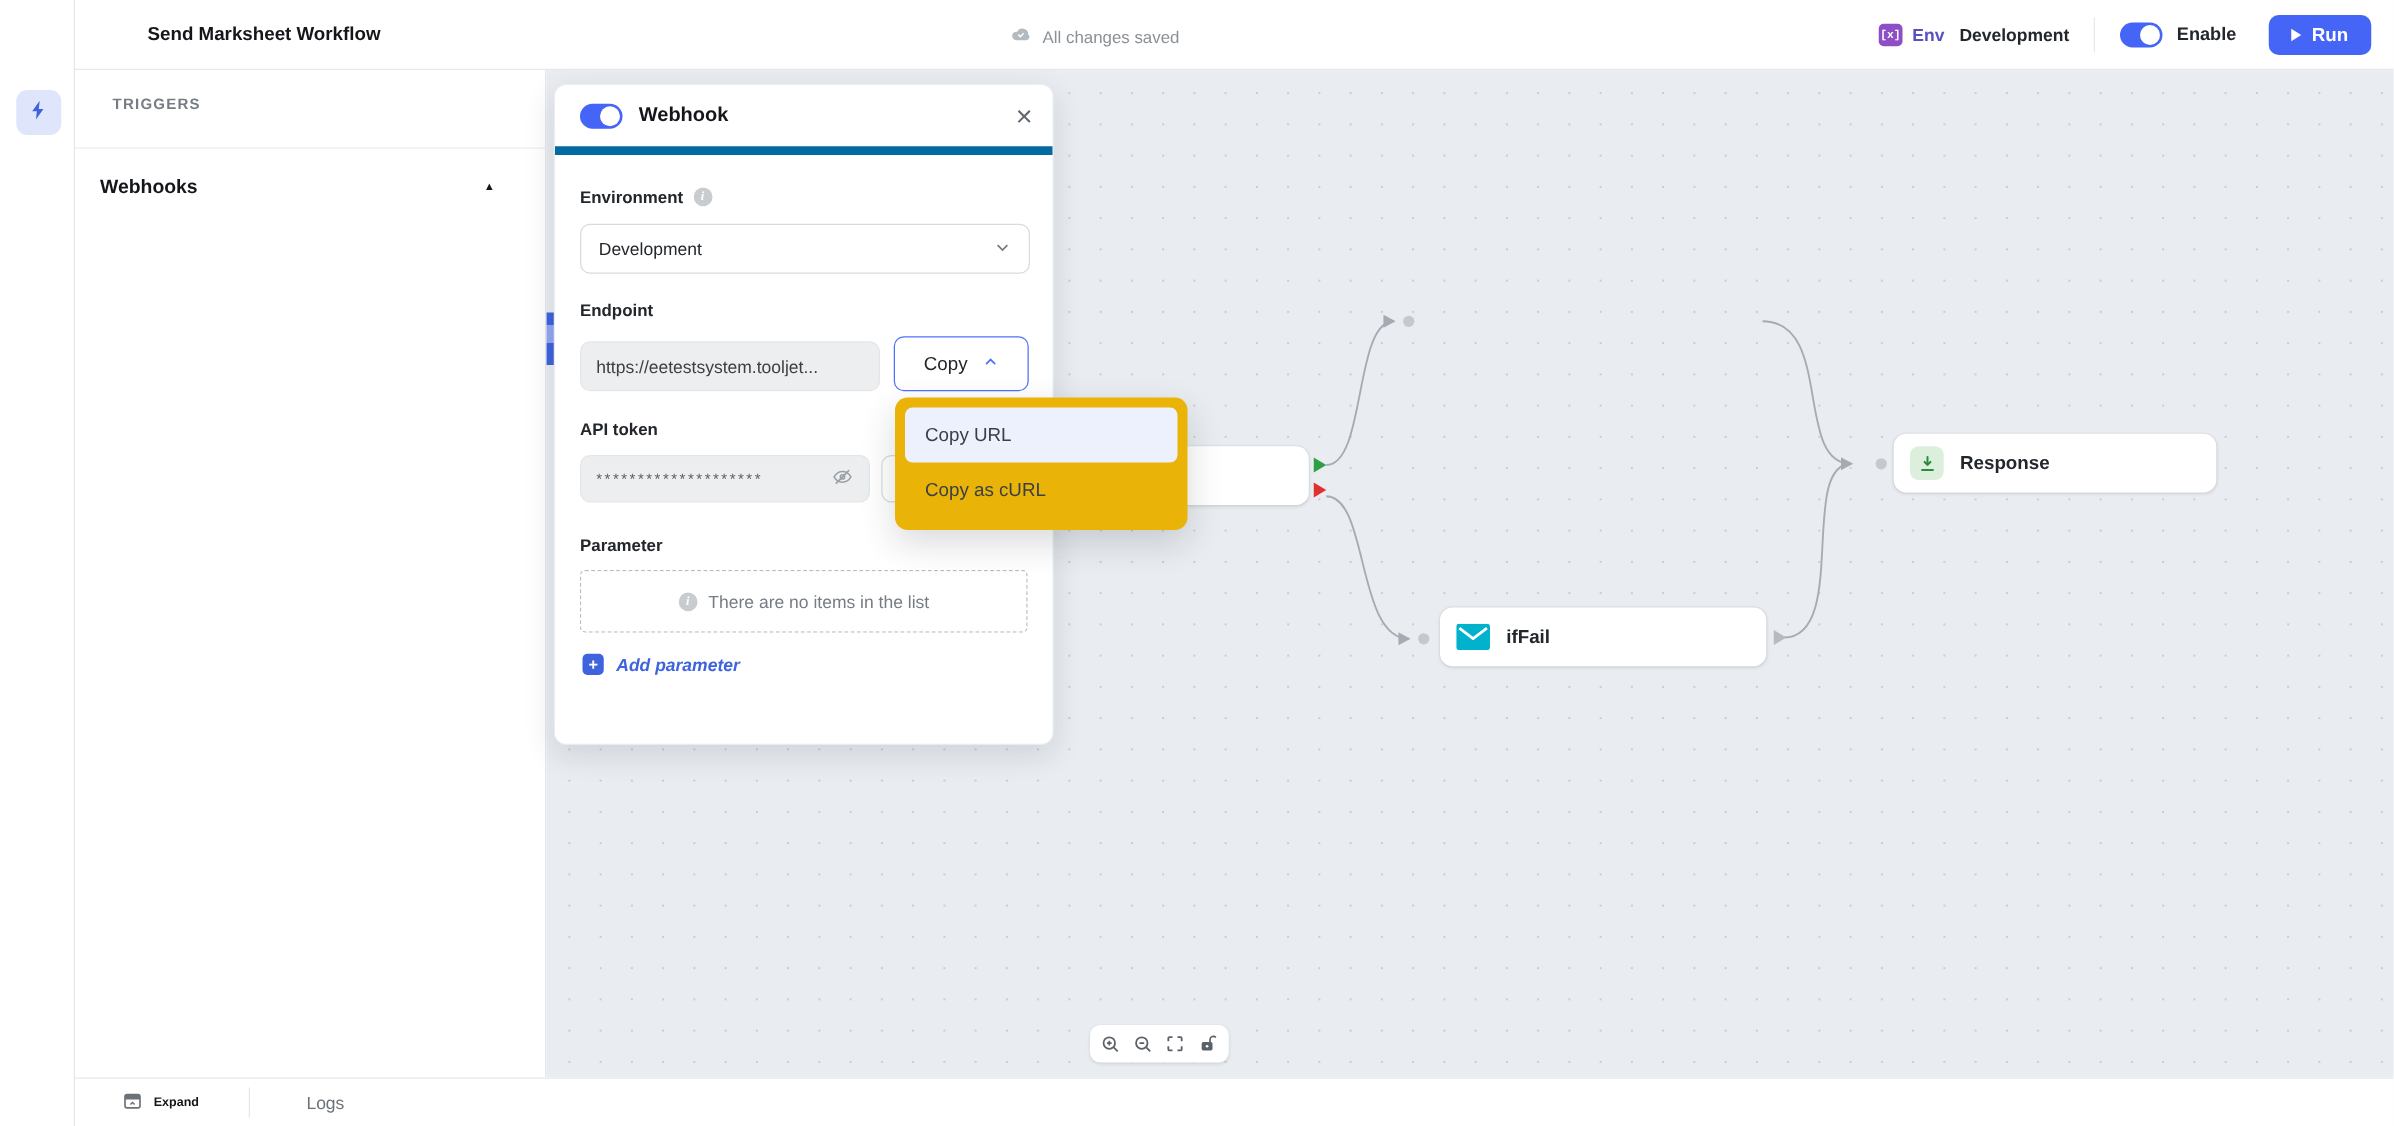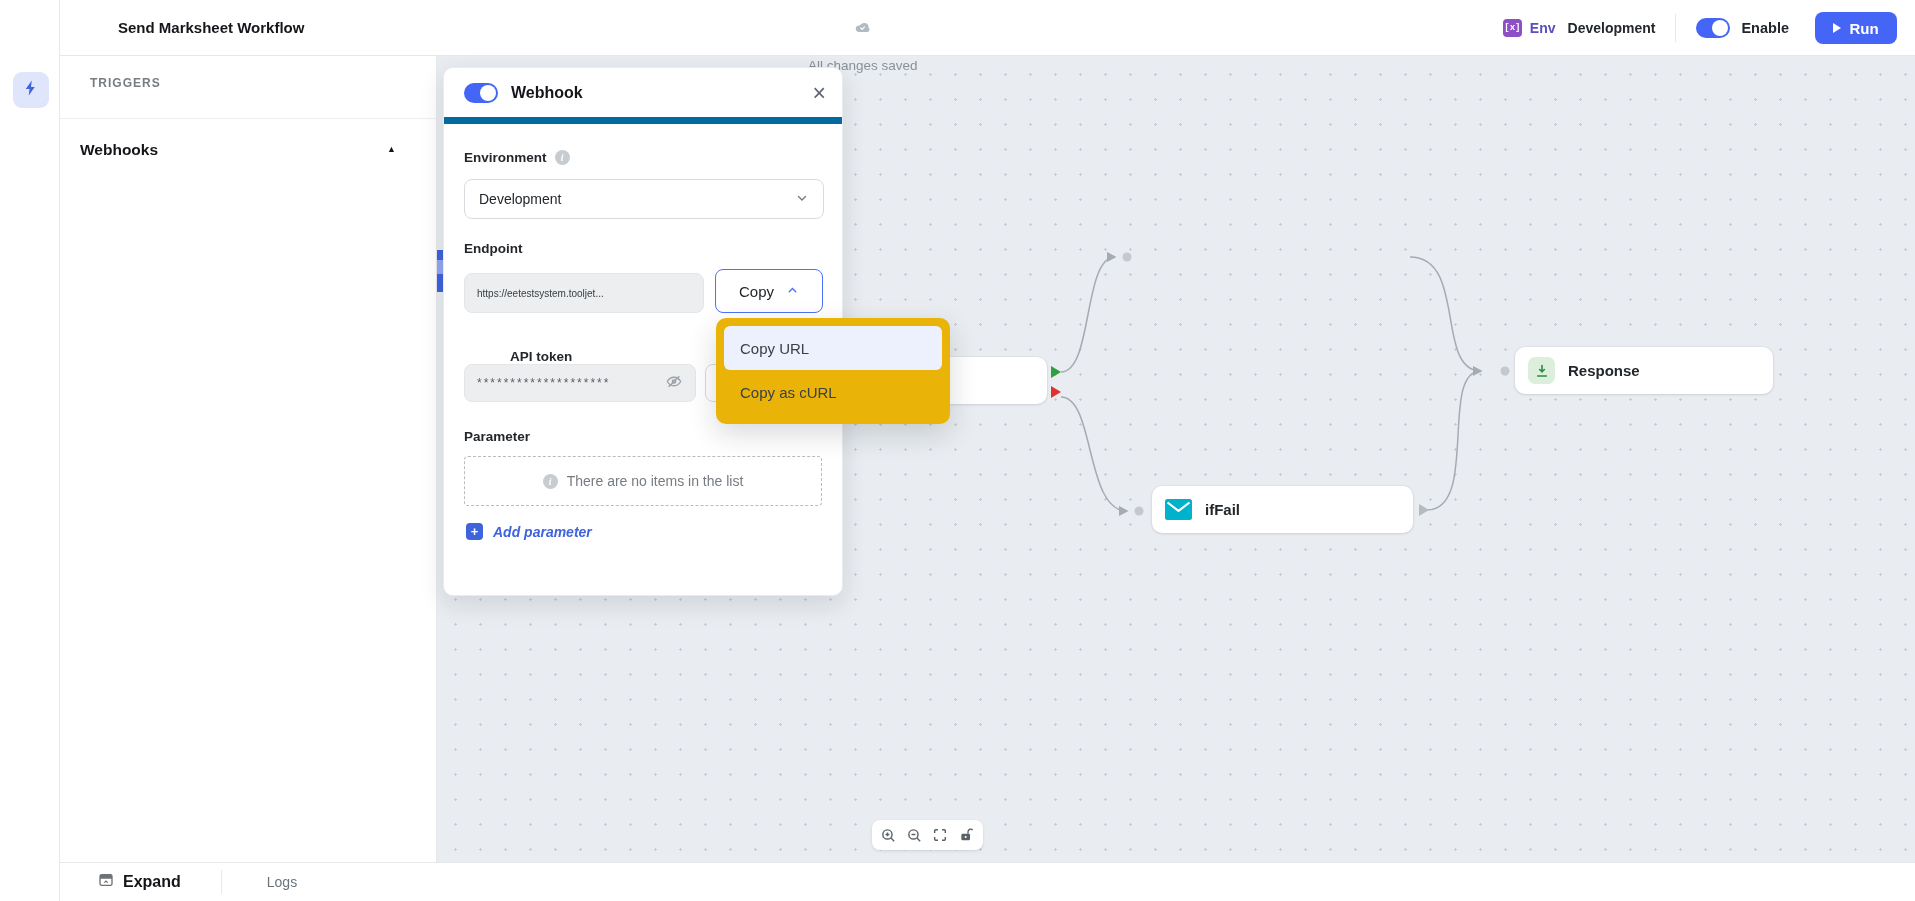--- a/index.html
+++ b/index.html
@@ -7,21 +7,21 @@
   .app { position:relative; width:1915px; height:901px; background:#fff; overflow:hidden; color:#1b1f24; }
 
   
   .rail { position:absolute; left:0; top:0; width:60px; height:901px; background:#fff; border-right:1px solid #e6e8eb; z-index:6; }
   .rail-btn { position:absolute; left:13px; top:72px; width:36px; height:36px; border-radius:9px; background:#dfe5fb; display:flex; align-items:center; justify-content:center; cursor:pointer; }
 
   
   .topbar { position:absolute; left:60px; top:0; width:1855px; height:56px; background:#fff; border-bottom:1px solid #e6e8eb; z-index:5; }
   .logo { position:absolute; left:-46px; top:13px; width:32px; height:32px; }
   .tb-title { position:absolute; left:30px; top:19px; font-size:15px; font-weight:700; color:#14161a;margin-left:28px; }
-  .tb-status { position:absolute; left:748px; top:19px; display:flex; align-items:center; gap:19px; color:#8a9096; font-size:13.5px;flex-direction:column; }
+  .tb-status { position:absolute; left:748px; top:19px; display:flex; align-items:center; gap:9px; color:#8a9096; font-size:13.5px; }
   .tb-right { position:absolute; right:18px; top:0; height:56px; display:flex; align-items:center; }
   .env-chip { display:flex; align-items:center; gap:8px; }
   .env-ic { width:19px; height:18px; border-radius:4px; background:#8e4ec6; color:#fff; font-size:9px; font-weight:700; display:flex; align-items:center; justify-content:center; font-family:"Liberation Mono", monospace; }
   .env-label { color:#584fc0; font-size:14px; font-weight:600; }
   .env-value { color:#23272b; font-size:14px; font-weight:600; margin-left:4px; }
   .tb-sep { width:1px; height:28px; background:#e6e8eb; margin:0 20px; }
   .toggle { width:34px; height:20px; border-radius:10px; background:#4565f6; position:relative; cursor:pointer; flex:none; }
   .toggle::after { content:""; position:absolute; width:16px; height:16px; border-radius:50%; background:#fff; top:2px; right:2px; }
   .enable-label { font-size:14.5px; font-weight:600; color:#23272b; margin:0 26px 0 11px; }
   .run-btn { width:82px; height:32px; border-radius:8px; background:#4565f6; border:none; color:#fff; font-size:15px; font-weight:700; display:flex; align-items:center; justify-content:center; gap:8px; cursor:pointer; font-family:inherit; }
@@ -31,21 +31,21 @@
   .sidebar { position:absolute; left:60px; top:56px; width:377px; height:806px; background:#fff; border-right:1px solid #e6e8eb; z-index:4; }
   .sb-section { position:absolute; left:30px; top:20px; font-size:12px; letter-spacing:1px; color:#767c83; font-weight:600; }
   .sb-divider { position:absolute; left:0; top:62px; width:377px; height:1px; background:#eceef0; }
   .sb-group { position:absolute; left:20px; top:85px; font-size:15.5px; font-weight:700; color:#14161a; }
   .sb-caret { position:absolute; right:40px; top:88px; font-size:9px; color:#14161a; cursor:pointer; }
   .hook-item { position:absolute; left:20px; top:127px; width:337px; height:42px; background:#e9ecef; border-radius:9px; display:flex; align-items:center; padding:0 12px 0 12px; gap:9px; cursor:pointer; }
   .hook-url { font-size:13px; color:#3a4045; flex:1; white-space:nowrap; overflow:hidden; }
 
   
   .bottombar { position:absolute; left:60px; top:862px; width:1855px; height:39px; background:#fff; border-top:1px solid #e6e8eb; z-index:5; display:flex; align-items:center; }
-  .bb-expand { display:flex; align-items:center; gap:9px; margin-left:38px; font-size:16px; font-weight:700; color:#14161a; cursor:pointer; }
+  .bb-expand { display:flex; align-items:center; gap:9px; margin-left:38px; font-size:10px; font-weight:700; color:#14161a; cursor:pointer; }
   .bb-sep { width:1px; height:24px; background:#e6e8eb; margin-left:40px; }
   .bb-logs { margin-left:45px; font-size:14px; color:#6b7278; cursor:pointer; }
 
   
   .canvas { position:absolute; left:437px; top:56px; width:1478px; height:806px; background:#e9edf1;
     background-image:radial-gradient(#c6ccd4 1.1px, transparent 1.1px); background-size:25px 25px; background-position:6px 6px; z-index:1; }
   .edges { position:absolute; left:0; top:0; width:1478px; height:806px; }
   .node { position:absolute; background:#fff; border-radius:10px; box-shadow:0 1px 3px rgba(16,24,40,.1), 0 0 0 1px rgba(16,24,40,.03); display:flex; align-items:center; padding-left:13px; gap:13px; cursor:pointer; }
   .node-label { font-size:15px; font-weight:600; color:#23272b; }
   .mail-badge { width:27px; height:21px; flex:none; }
@@ -58,21 +58,21 @@
   .cv-btn { width:22px; height:22px; display:flex; align-items:center; justify-content:center; cursor:pointer; border:none; background:transparent; padding:0; }
 
   
   .modal { position:absolute; left:443px; top:67px; width:400px; height:529px; background:#fff; border-radius:10px; border:1px solid #e9ebee; box-shadow:0 8px 24px rgba(16,24,40,.12); z-index:30; }
   .m-header { position:relative; height:56px; border-bottom:7px solid #0369a1; display:flex; align-items:center; padding:0 20px; gap:13px; }
   .m-title { font-size:16px; font-weight:700; color:#14161a; }
   .m-close { position:absolute; right:16px; top:14px; font-size:23px; color:#5f666d; background:none; border:none; cursor:pointer; line-height:1; font-family:inherit; }
   .m-label { position:absolute; left:20px; font-size:13.5px; font-weight:700; color:#23272b; display:flex; align-items:center; gap:8px; }
   .info-ic { width:15px; height:15px; border-radius:50%; background:#c7ccd1; color:#fff; font-size:10px; font-weight:700; display:inline-flex; align-items:center; justify-content:center; font-family:"Liberation Serif", serif; font-style:italic; }
   .m-select { position:absolute; left:20px; top:111px; width:360px; height:40px; border:1px solid #d7dbe0; border-radius:8px; background:#fff; display:flex; align-items:center; padding:0 14px; font-size:14px; color:#23272b; cursor:pointer; justify-content:space-between; }
-  .m-input { position:absolute; background:#eceef0; border:1px solid #e3e6e9; border-radius:8px; font-size:10px; color:#3a4045; padding:0 12px; font-family:inherit; }
+  .m-input { position:absolute; background:#eceef0; border:1px solid #e3e6e9; border-radius:8px; font-size:14px; color:#3a4045; padding:0 12px; font-family:inherit; }
   .ep-input { left:20px; top:205px; width:240px; height:40px; }
   .copy-btn { position:absolute; left:271px; top:201px; width:108px; height:44px; background:#fff; border:1.5px solid #4d72fa; border-radius:8px; display:flex; align-items:center; justify-content:center; gap:12px; font-size:15px; color:#23272b; cursor:pointer; font-family:inherit; }
   .tok-input { left:20px; top:296px; width:232px; height:38px; letter-spacing:2px; font-size:12px; color:#5b6167; padding-right:36px; }
   .eye-btn { position:absolute; left:218px; top:305px; width:24px; height:20px; border:none; background:transparent; cursor:pointer; padding:0; }
   .tok-copy-frag { position:absolute; left:261px; top:296px; width:40px; height:38px; background:#fff; border:1px solid #d7dbe0; border-radius:8px; }
   .dash-box { position:absolute; left:20px; top:388px; width:358px; height:50px; border:1.5px dashed #b7bcc3; border-radius:4px; display:flex; align-items:center; justify-content:center; gap:9px; font-size:14px; color:#767c83; }
   .add-param { position:absolute; left:22px; top:455px; display:flex; align-items:center; gap:10px; cursor:pointer; background:none; border:none; padding:0; font-family:inherit; }
   .plus-sq { width:17px; height:17px; border-radius:4px; background:#3e63dd; color:#fff; font-size:13px; font-weight:700; display:flex; align-items:center; justify-content:center; line-height:1; }
   .add-param-label { font-size:14px; font-weight:700; color:#3e63dd;font-style:italic; }
 
@@ -239,21 +239,21 @@
     <input class="m-input ep-input" readonly="" value="https://eetestsystem.tooljet..." style="">
     <button class="copy-btn">
       <span>Copy</span>
       <span>
         <svg width="13" height="13" viewBox="0 0 24 24" fill="none" stroke="#4d72fa" stroke-width="2.6" stroke-linecap="round">
             <path d="m6 14.5 6-6 6 6"></path>
           </svg>
       </span>
     </button>
 
-    <div class="m-label" style="top:281px;margin-left:46px;">API token</div>
+    <div class="m-label" style="top:268px;">API token</div>
     <input class="m-input tok-input" readonly="" type="text" value="********************" style="">
     <button class="eye-btn">
       <svg width="20" height="17" viewBox="0 0 24 24" fill="none" stroke="#9aa1a8" stroke-width="1.8">
           <path d="M2.5 12S6 6 12 6s9.5 6 9.5 6-3.5 6-9.5 6-9.5-6-9.5-6z"></path>
           <circle cx="12" cy="12" r="2.4"></circle>
           <path d="M4.5 19.5 19.5 4.5" stroke-width="2"></path>
         </svg>
     </button>
     <div class="tok-copy-frag"></div>
 

